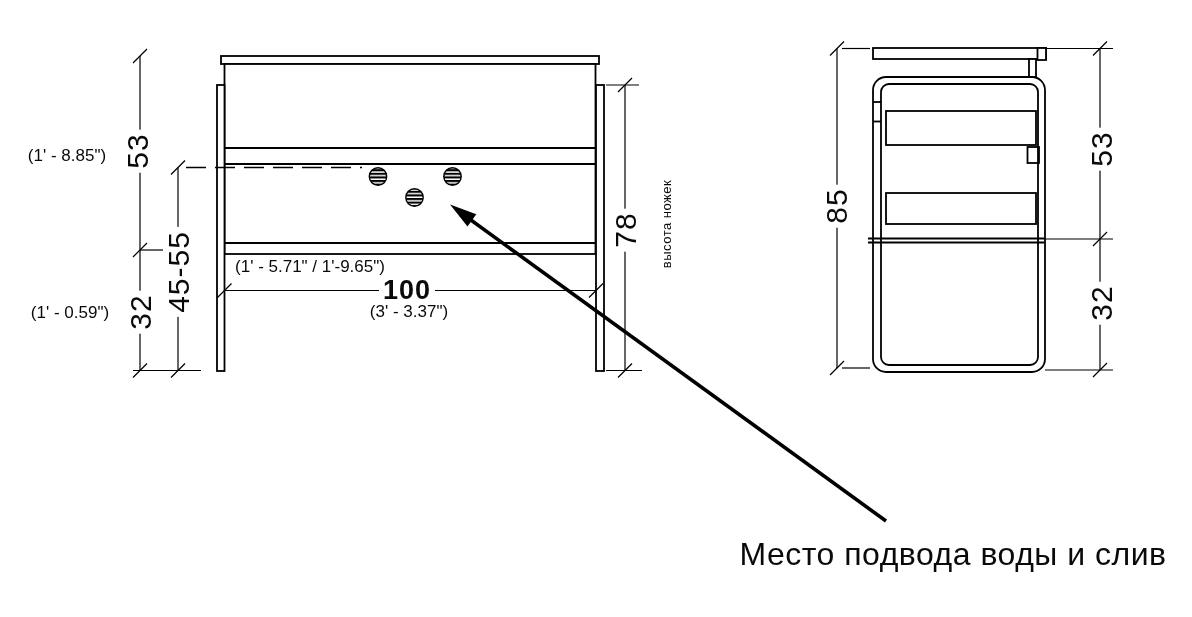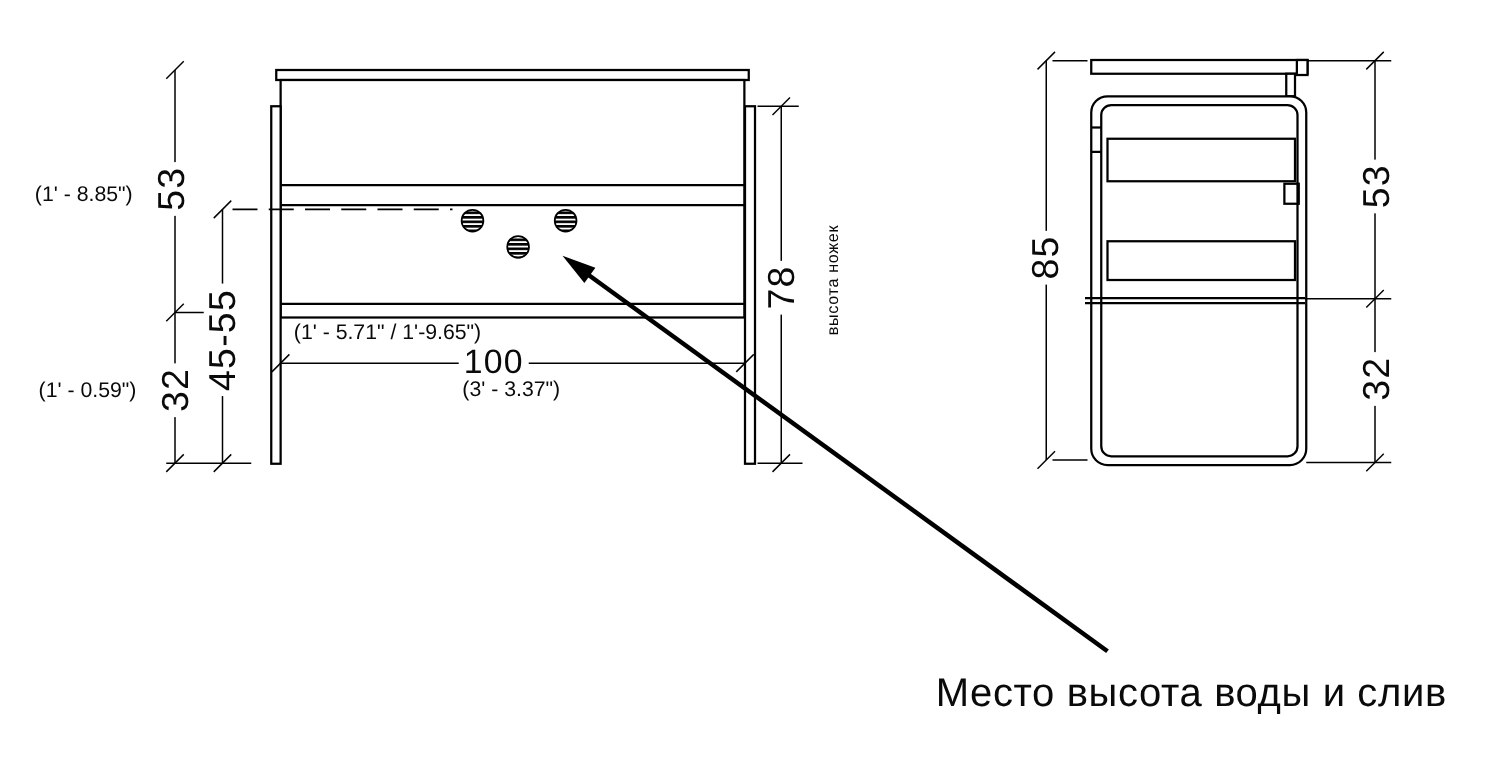--- a/index.html
+++ b/index.html
@@ -116,25 +116,25 @@
 
   <div class="lbl rot big bg" style="left:138px;top:151px;">53</div>
   <div class="lbl imp" style="left:67px;top:155px;">(1' - 8.85")</div>
 
   <div class="lbl rot big bg" style="left:179px;top:272px;">45-55</div>
   <div class="lbl imp" style="left:310px;top:266px;">(1' - 5.71" / 1'-9.65")</div>
 
   <div class="lbl rot big bg" style="left:141px;top:312px;">32</div>
   <div class="lbl imp" style="left:70px;top:312px;">(1' - 0.59")</div>
 
-  <div class="lbl big bg" style="left:395px;top:290px;font-size:27px;">100</div>
+  <div class="lbl big bg" style="left:407px;top:290px;font-size:27px;font-weight:bold;">100</div>
   <div class="lbl imp" style="left:409px;top:311px;">(3' - 3.37")</div>
 
   <div class="lbl rot big bg" style="left:626px;top:230px;">78</div>
   <div class="lbl rot small" style="left:666px;top:224px;">высота ножек</div>
 
   <div class="lbl rot big bg" style="left:837px;top:206px;">85</div>
   <div class="lbl rot big bg" style="left:1102px;top:149px;">53</div>
   <div class="lbl rot big bg" style="left:1102px;top:303px;">32</div>
 
-  <div class="lbl callout" style="left:953px;top:554px;">Место высота воды и слив</div>
+  <div class="lbl callout" style="left:953px;top:554px;">Место подвода воды и слив</div>
 
 </div>
 
 </body></html>

